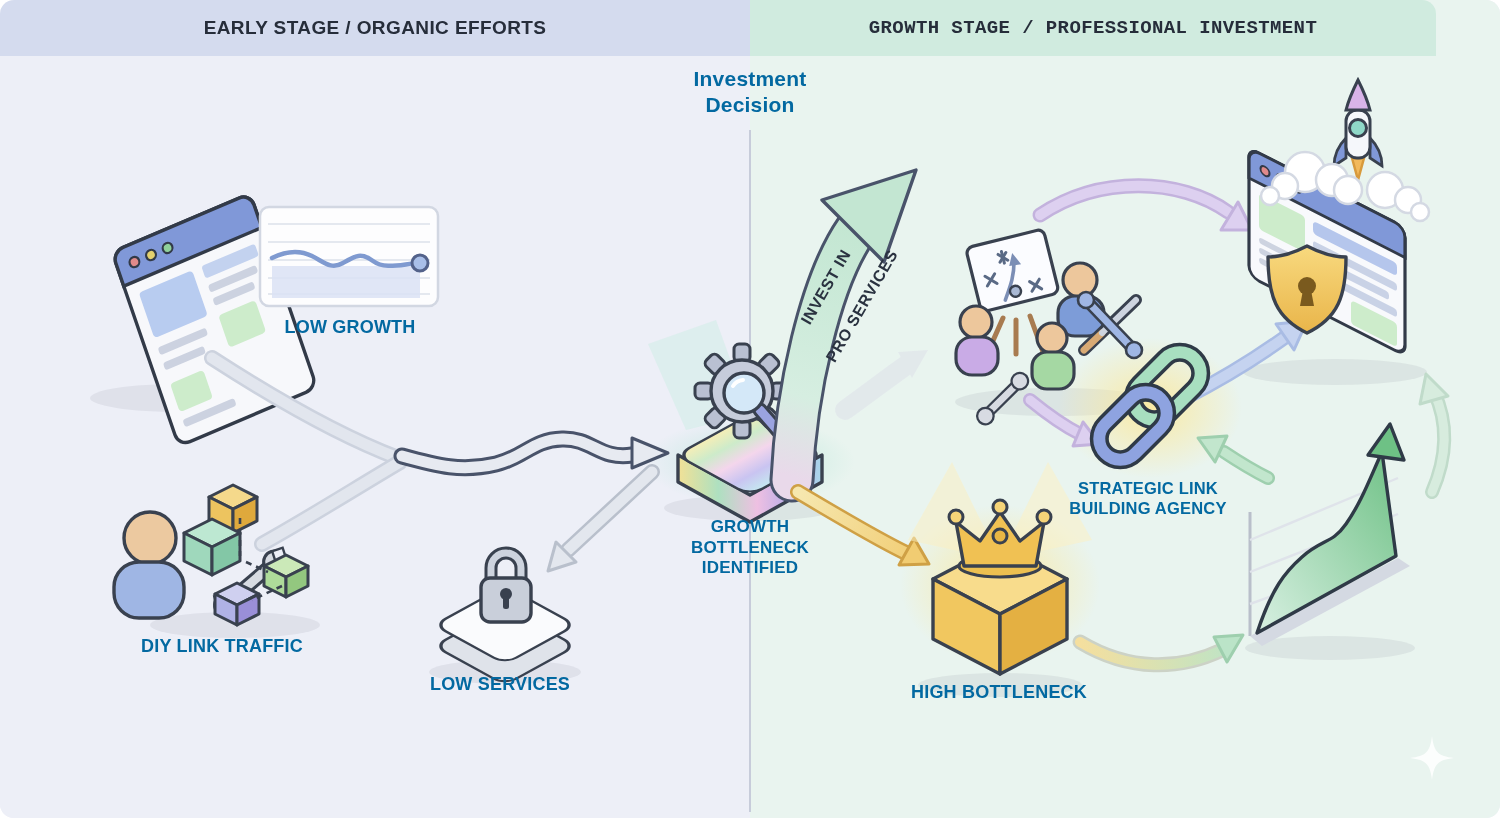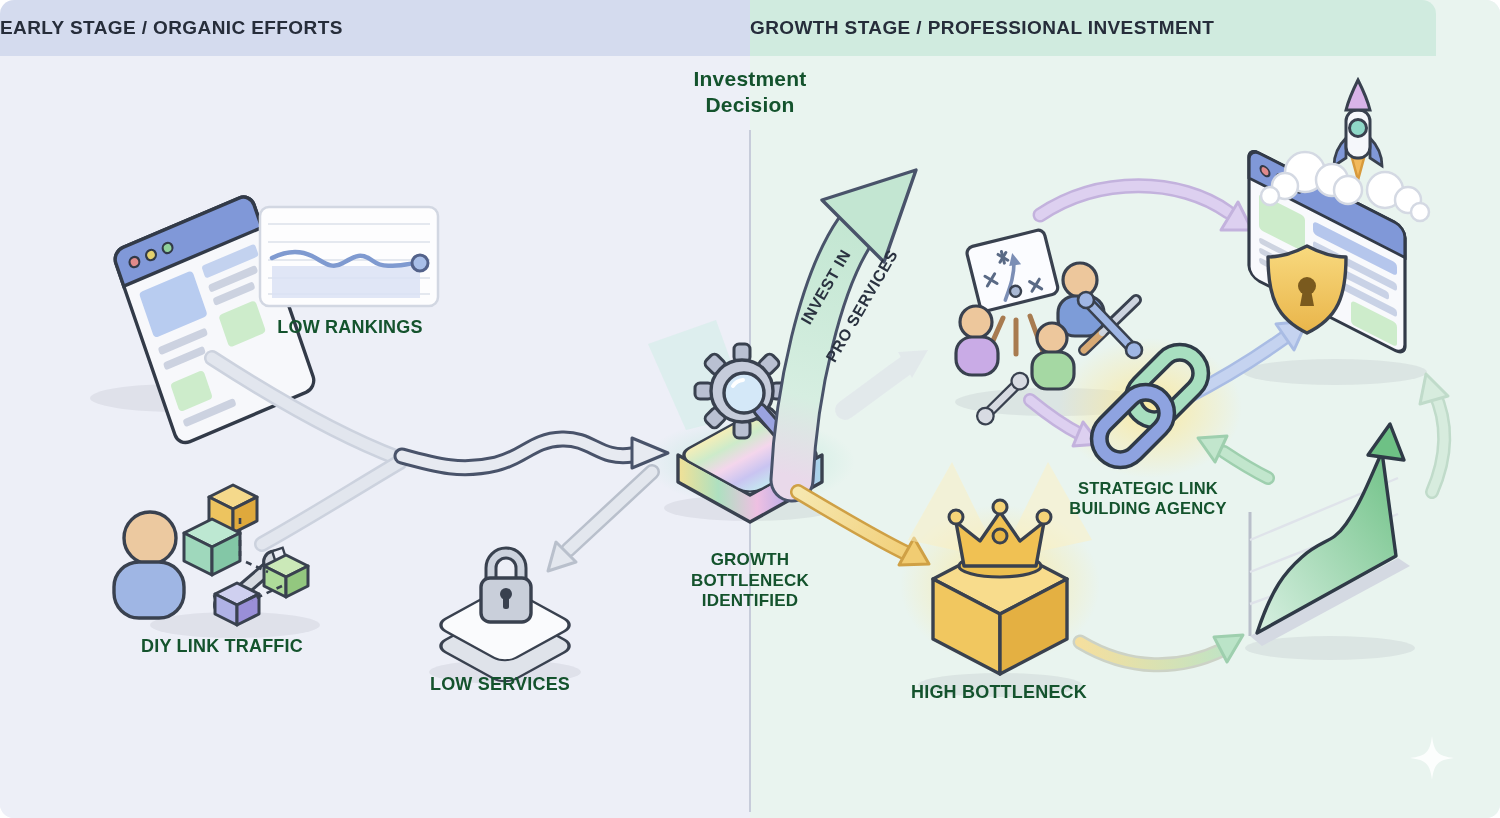--- a/index.html
+++ b/index.html
@@ -5,29 +5,29 @@
   html,body{margin:0;padding:0;background:#ffffff;}
   #stage{
     position:relative;width:1500px;height:818px;overflow:hidden;
     border-radius:14px;background:#edeff7;
     font-family:"Liberation Sans",sans-serif;
   }
   .bg-half{position:absolute;top:0;height:818px;}
   #bg-left{left:0;width:750px;background:#edeff7;}
   #bg-right{left:750px;width:750px;background:#e9f4ef;}
   .band{
-    position:absolute;top:0;height:56px;display:flex;align-items:center;justify-content:flex-start;
+    position:absolute;top:0;height:56px;display:flex;align-items:center;justify-content:center;
     font-weight:700;font-size:19px;color:#262d3a;letter-spacing:.4px;z-index:3;
   }
   #band-left{left:0;width:750px;background:#d4dbee;border-radius:14px 0 0 0;}
-  #band-right{left:750px;width:686px;background:#d0ebdf;border-radius:0 14px 0 0;}
+  #band-right{left:750px;width:686px;background:#d0ebdf;border-radius:0 14px 0 0;font-family:Liberation Mono, monospace;}
   svg{position:absolute;left:0;top:0;z-index:1;}
   .label{
     position:absolute;transform:translate(-50%,-50%);text-align:center;font-weight:700;
-    color:#14532d;line-height:1.22;letter-spacing:.2px;z-index:2;font-size:18px;white-space:pre-line;
+    color:#0369a1;line-height:1.22;letter-spacing:.2px;z-index:2;font-size:18px;white-space:pre-line;
   }
   .lg{font-size:21px;}
   .md{font-size:17px;}
   .sm{font-size:16.5px;}
   .rot{transform:translate(-50%,-50%) rotate(-60deg);font-size:16px;letter-spacing:.6px;color:#2a3240;white-space:nowrap;}
   .w130{width:130px;} .w150{width:150px;} .w185{width:185px;} .w125{width:125px;}
 </style>
 </head>
 <body>
 
@@ -400,22 +400,22 @@
       <g>
         <path d="M1307,246 C1322,254 1336,257 1346,257 C1346,296 1338,318 1307,333 C1276,318 1268,296 1268,257 C1278,257 1292,254 1307,246 Z" fill="url(#shieldG)" stroke="#39414f" stroke-width="3.4" stroke-linejoin="round"></path>
         <circle cx="1307" cy="286" r="9" fill="#7a5a1e"></circle>
         <path d="M1303,290 L1311,290 L1314,306 L1300,306 Z" fill="#7a5a1e"></path>
       </g>
     </g>
 
     <path d="M1432,736 C1434,752 1438,756 1454,758 C1438,760 1434,764 1432,780 C1430,764 1426,760 1410,758 C1426,756 1430,752 1432,736 Z" fill="#ffffff" opacity=".85"></path>
   </svg>
 
-  <div class="label" style="left:350px;top:328px;">LOW RANKINGS</div>
+  <div class="label" style="left:350px;top:328px;">LOW GROWTH</div>
   <div class="label" style="left:222px;top:647px;">DIY LINK TRAFFIC</div>
   <div class="label" style="left:500px;top:685px;">LOW SERVICES</div>
   <div class="label lg w130" style="left:750px;top:92px;">Investment Decision</div>
-  <div class="label md w150" style="left:750px;top:548px;margin-top:33px;">GROWTH BOTTLENECK IDENTIFIED</div>
+  <div class="label md w150" style="left:750px;top:548px;">GROWTH BOTTLENECK IDENTIFIED</div>
   <div class="label rot" style="left:826px;top:287px;">INVEST IN</div>
   <div class="label rot" style="left:862px;top:306px;">PRO SERVICES</div>
   <div class="label sm w185" style="left:1148px;top:498px;">STRATEGIC LINK BUILDING AGENCY</div>
   <div class="label" style="left:999px;top:693px;">HIGH BOTTLENECK</div>
 </div>
 
 </body></html>

